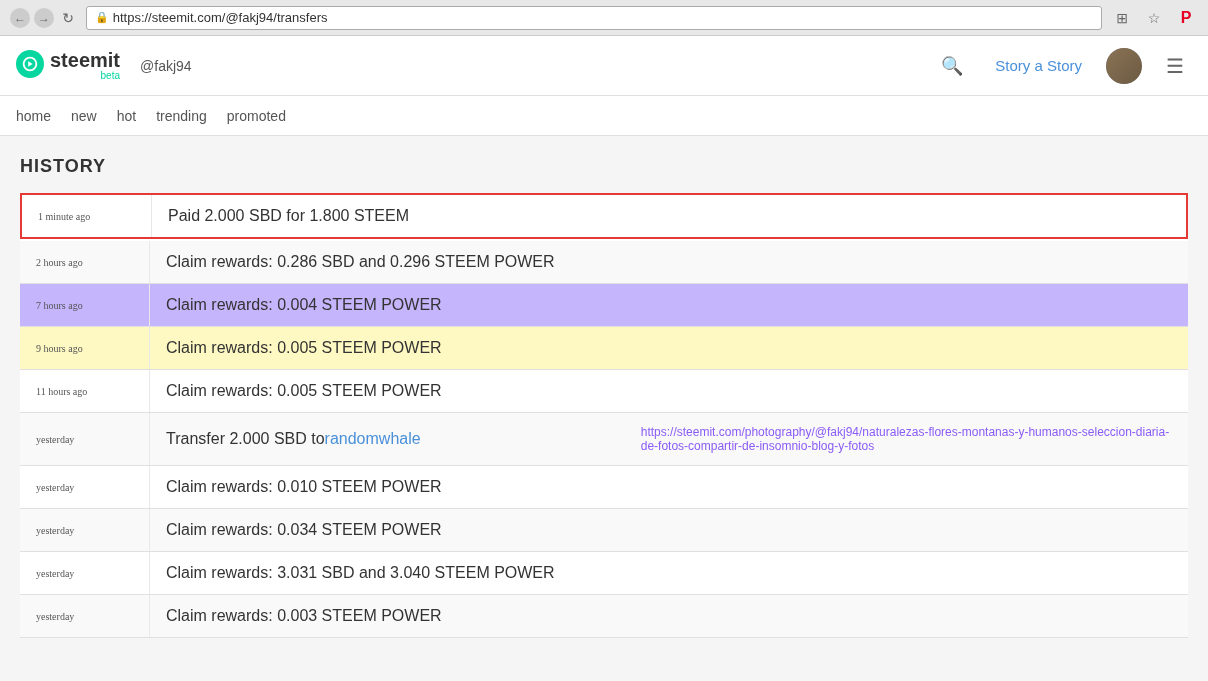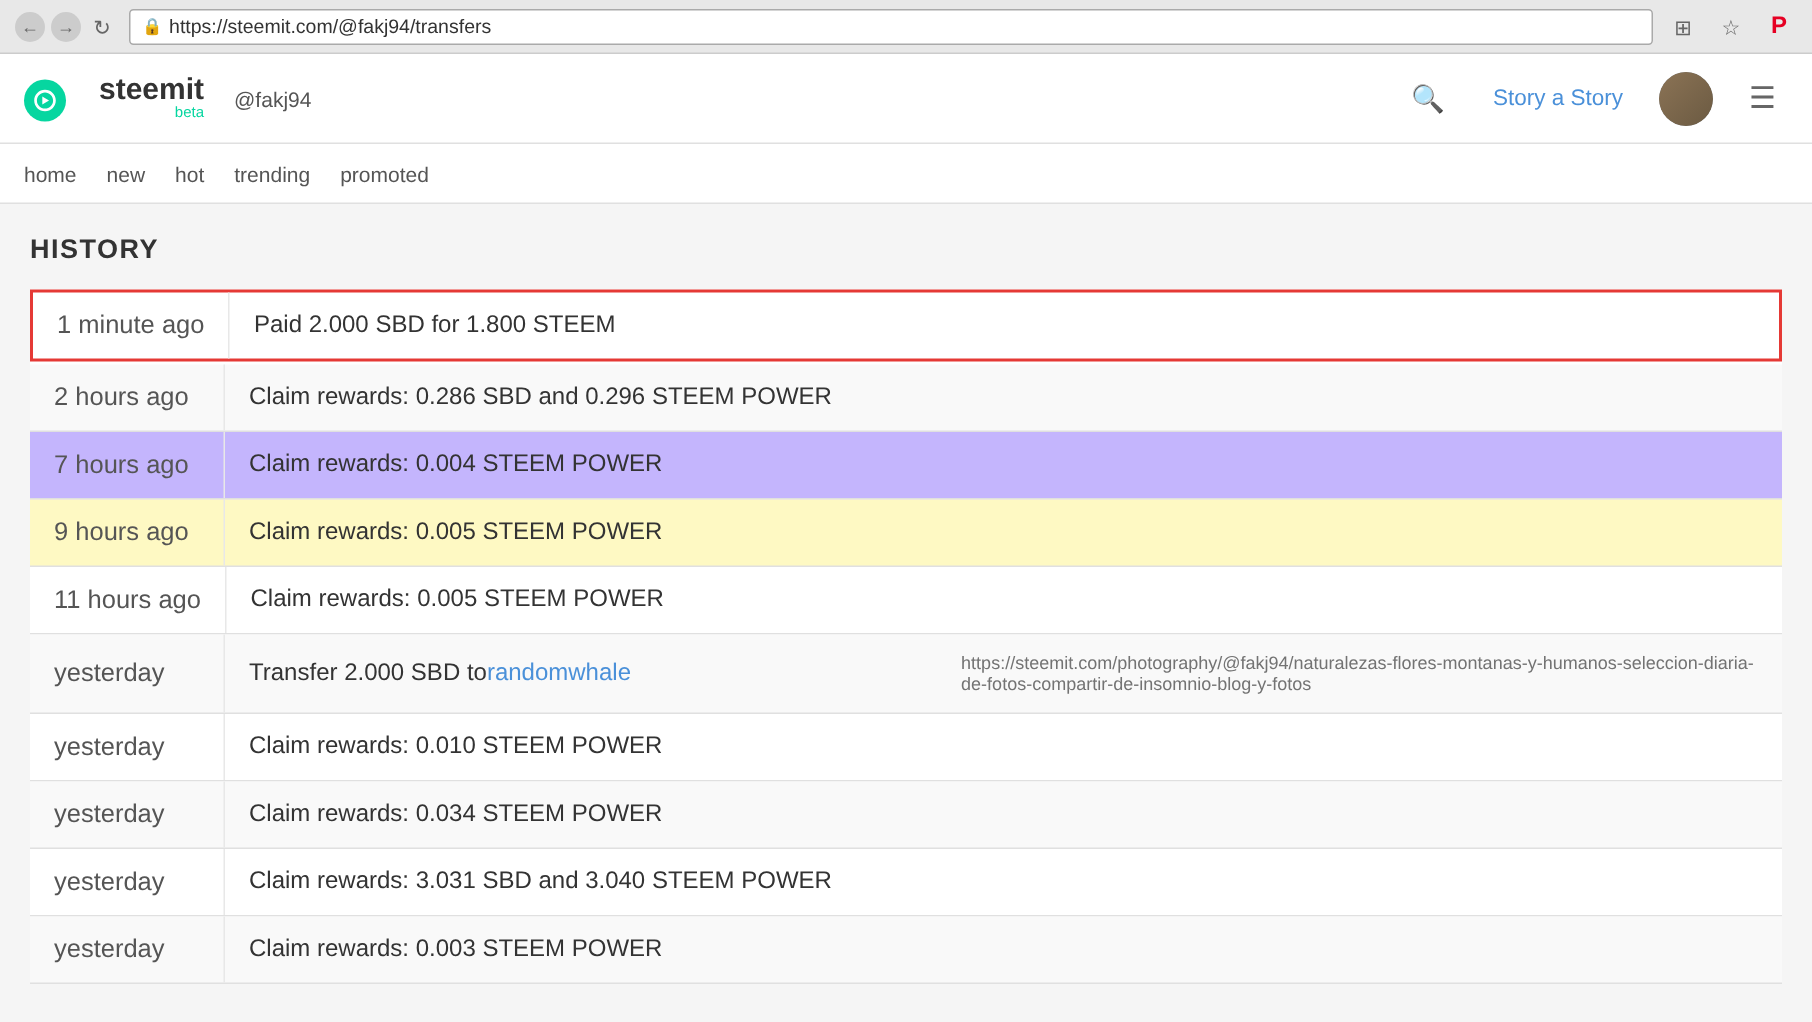--- a/index.html
+++ b/index.html
@@ -71,22 +71,22 @@
       background: white;
       border-bottom: 1px solid #e0e0e0;
       padding: 0 16px;
       height: 60px;
       display: flex;
       align-items: center;
       gap: 16px;
     }
     .logo-area {
       display: flex;
-      align-items: flex-end;
-      gap: 22px;
+      align-items: flex-start;
+      gap: 6px;
     }
     .logo-icon {
       width: 28px; height: 28px;
       background: #06d6a0;
       border-radius: 50%;
       display: flex; align-items: center; justify-content: center;
       color: white;
       font-weight: bold;
       font-size: 12px;
     }
@@ -193,24 +193,25 @@
     .history-row:nth-child(odd) { background: white; }
     .history-row.highlighted-row {
       border: 2px solid #e53935;
       background: white;
       margin-bottom: 2px;
     }
     .col-time {
       min-width: 130px;
       padding: 12px 16px;
       color: #555;
-      font-size: 17px;
+      font-size: 10px;
       display: flex;
       align-items: center;
       border-right: 1px solid #e8e8e8;
+      font-family: Liberation Serif, serif;
     }
     .col-description {
       flex: 1;
       padding: 12px 16px;
       color: #333;
       font-size: 16px;
       display: flex;
       align-items: center;
     }
     .col-extra {
@@ -219,21 +220,21 @@
       color: #333;
       font-size: 13px;
       display: flex;
       align-items: center;
     }
     .link-text {
       color: #4a90d9;
       text-decoration: none;
     }
     .extra-url {
-      color: #737373;
+      color: #8b5cf6;
       font-size: 12px;
       word-break: break-all;
     }
   </style>
 </head>
 <body>
 
 <div class="browser-bar">
   <div class="browser-nav-buttons">
     <button class="nav-btn">←</button>

